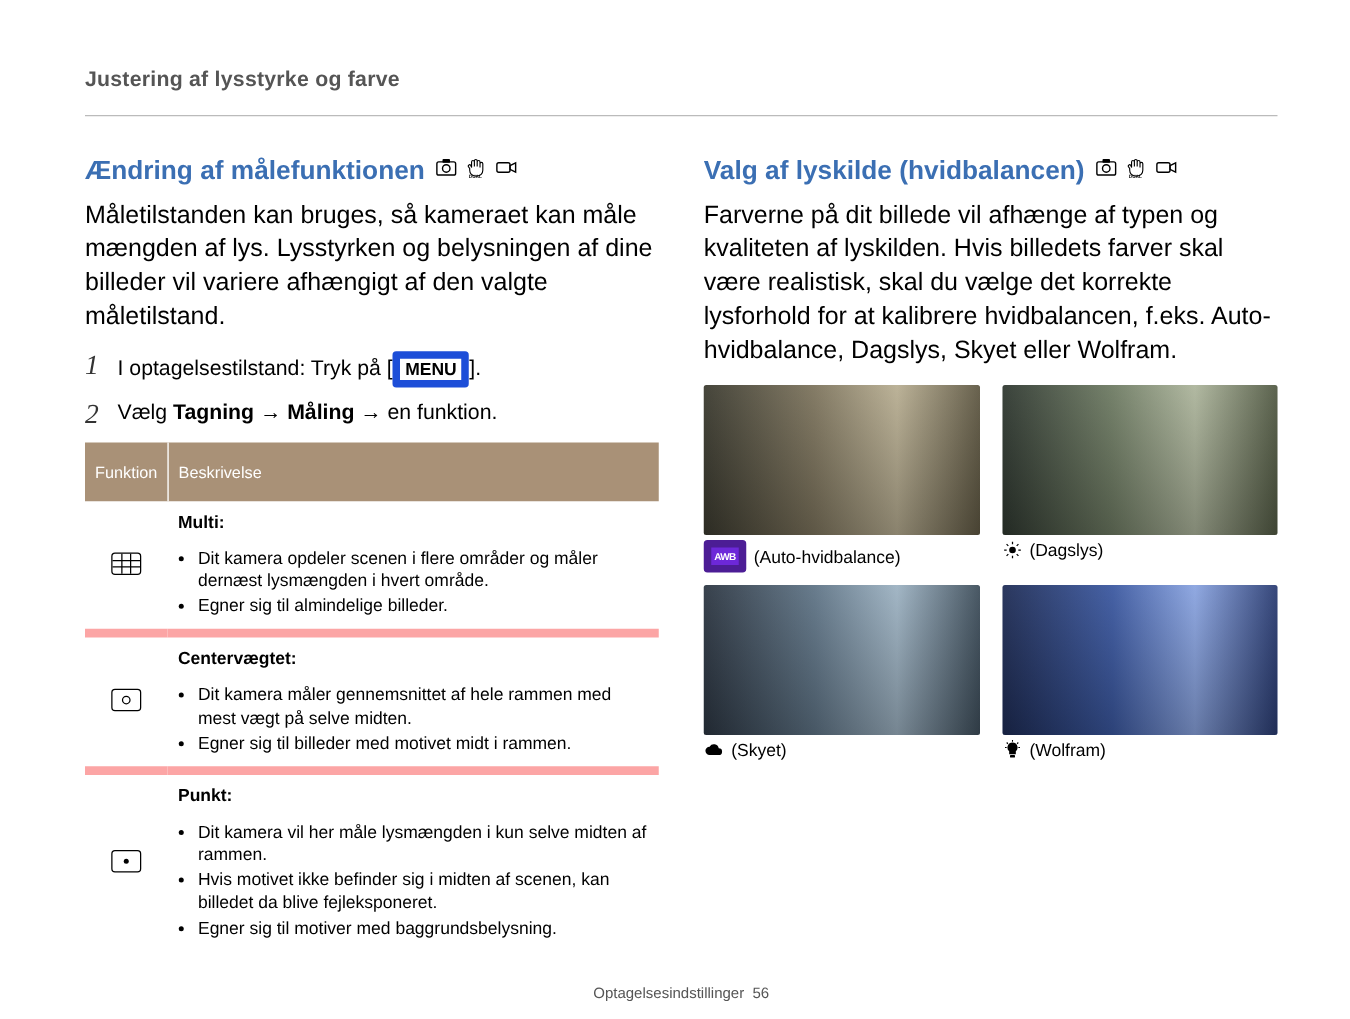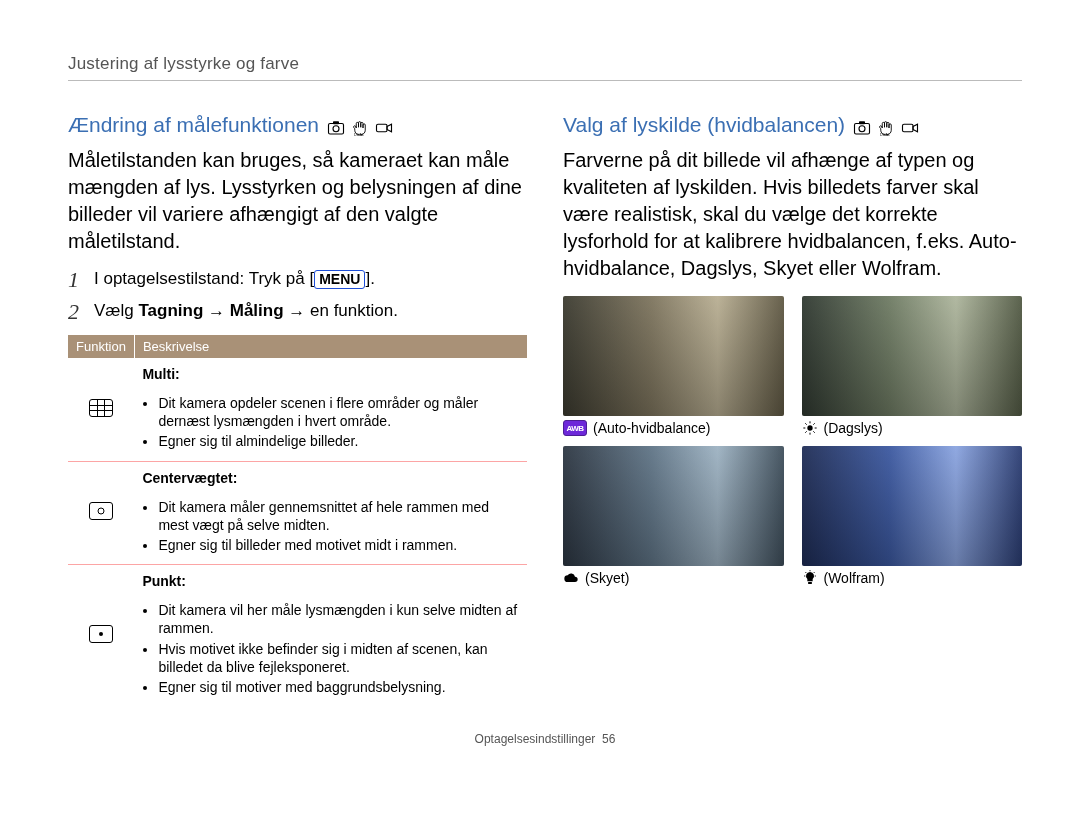--- a/index.html
+++ b/index.html
@@ -12,41 +12,41 @@
     height: 815px;
     box-sizing: border-box;
   }
   .page {
     padding: 54px 58px 0 68px;
     box-sizing: border-box;
   }
   .header {
     font-size: 17px;
     color: #555;
-    font-weight: 400;
+    font-weight: 700;
     border-bottom: 1px solid #bbb;
-    padding-bottom: 6px;
+    padding-bottom: 18px;
     letter-spacing: 0.2px;
   }
   .columns {
     display: flex;
     gap: 36px;
     margin-top: 32px;
   }
   .col {
     flex: 1;
     min-width: 0;
   }
   h2.section-title {
     font-size: 21px;
-    font-weight: 400;
+    font-weight: 700;
     color: #3b6fb3;
     margin: 0 0 10px 0;
     display: flex;
-    align-items: flex-end;
+    align-items: flex-start;
     gap: 8px;
   }
   .mode-icons {
     display: inline-flex;
     gap: 6px;
     align-items: center;
   }
   .mode-icons svg { width: 18px; height: 18px; }
   p.body {
     font-size: 20px;
@@ -64,46 +64,46 @@
   .step-num {
     font-style: italic;
     font-size: 22px;
     font-family: "Times New Roman", serif;
     color: #333;
     line-height: 1;
     min-width: 16px;
   }
   .menu-box {
     display: inline-block;
-    border: 1px solid #1d4ed8;
+    border: 6px solid #1d4ed8;
     border-radius: 3px;
     padding: 0 4px;
     font-weight: bold;
     font-size: 14px;
     line-height: 1.2;
   }
   table.func {
     width: 100%;
     border-collapse: collapse;
     font-size: 14px;
   }
   table.func thead th {
     background: #a99177;
     color: #fff;
     font-weight: 400;
     text-align: left;
-    padding: 4px 8px;
+    padding: 16px 8px;
     border-right: 1px solid #fff;
     font-size: 13px;
   }
   table.func thead th:last-child { border-right: none; }
   table.func tbody td {
     padding: 8px 8px;
     vertical-align: top;
-    border-bottom: 1px solid #fca5a5;
+    border-bottom: 7px solid #fca5a5;
   }
   table.func tbody tr:last-child td { border-bottom: none; }
   table.func tbody td.icon-cell {
     width: 34px;
     text-align: center;
     vertical-align: middle;
   }
   .desc-title { font-weight: bold; margin-bottom: 2px; }
   ul.bul {
     margin: 12px 0 0 0;
@@ -139,21 +139,21 @@
     display: flex;
     align-items: center;
     gap: 6px;
     font-size: 14px;
     margin-top: 4px;
   }
   .wb-caption .tag {
     display: inline-flex;
     width: 22px;
     height: 14px;
-    border: 1px solid #4c1d95;
+    border: 6px solid #4c1d95;
     border-radius: 3px;
     align-items: center;
     justify-content: center;
     font-size: 8px;
     font-weight: bold;
     background: #6d28d9;
     color: #fff;
     letter-spacing: -0.5px;
   }
   .wb-caption svg { width: 16px; height: 16px; }

